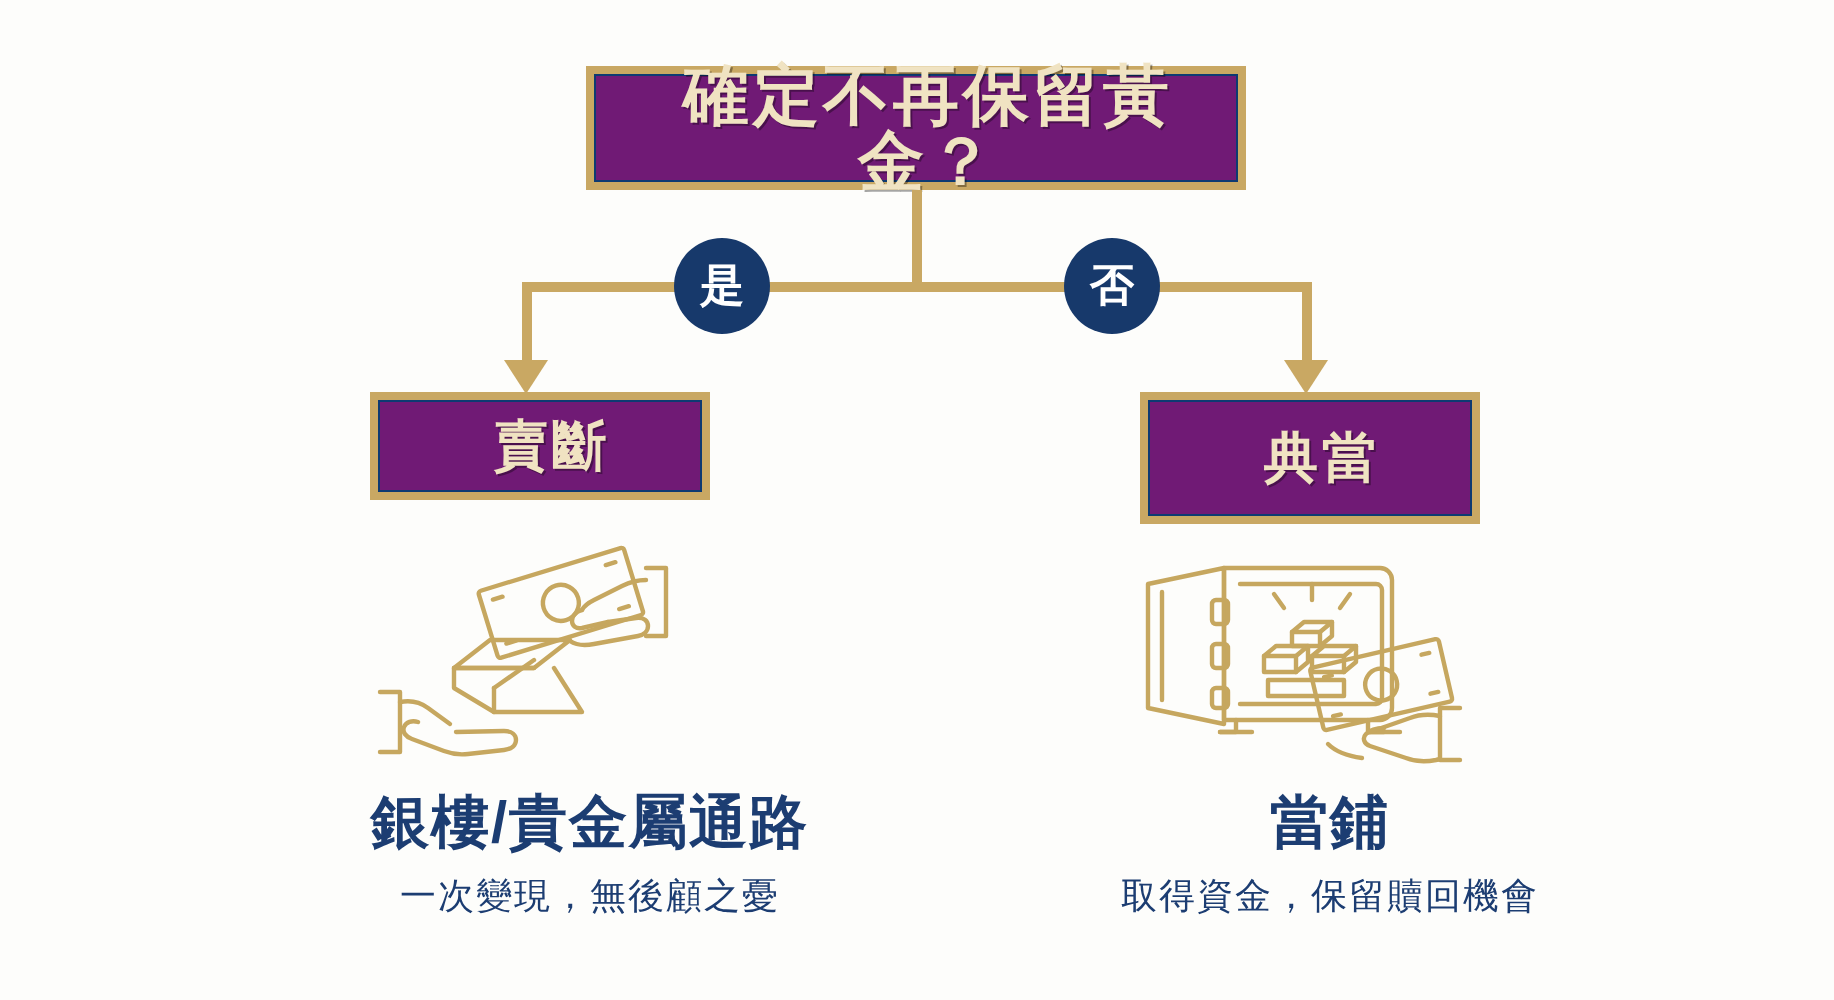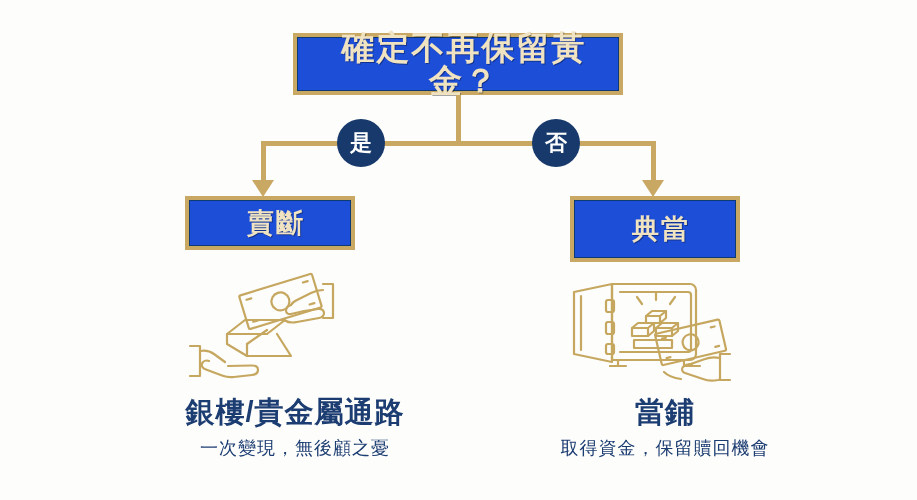--- a/index.html
+++ b/index.html
@@ -7,21 +7,21 @@
     width:917px; height:500px;
     background:#fdfdfb;
     font-family:"Liberation Sans", sans-serif;
     overflow:hidden;
   }
   #stage { position:relative; width:917px; height:500px; }
 
   
   .flow-box {
     position:absolute;
-    background:#1d4ed8;
+    background:#701a75;
     border:4px solid #c9a863;
     box-shadow:inset 0 0 0 1px #0d3a72;
     display:flex; align-items:center; justify-content:center;
     text-align:center;
     padding-left:12px;
   }
   .flow-box .box-label {
     color:#f0e3c2;
     font-weight:bold;
     letter-spacing:2px;

